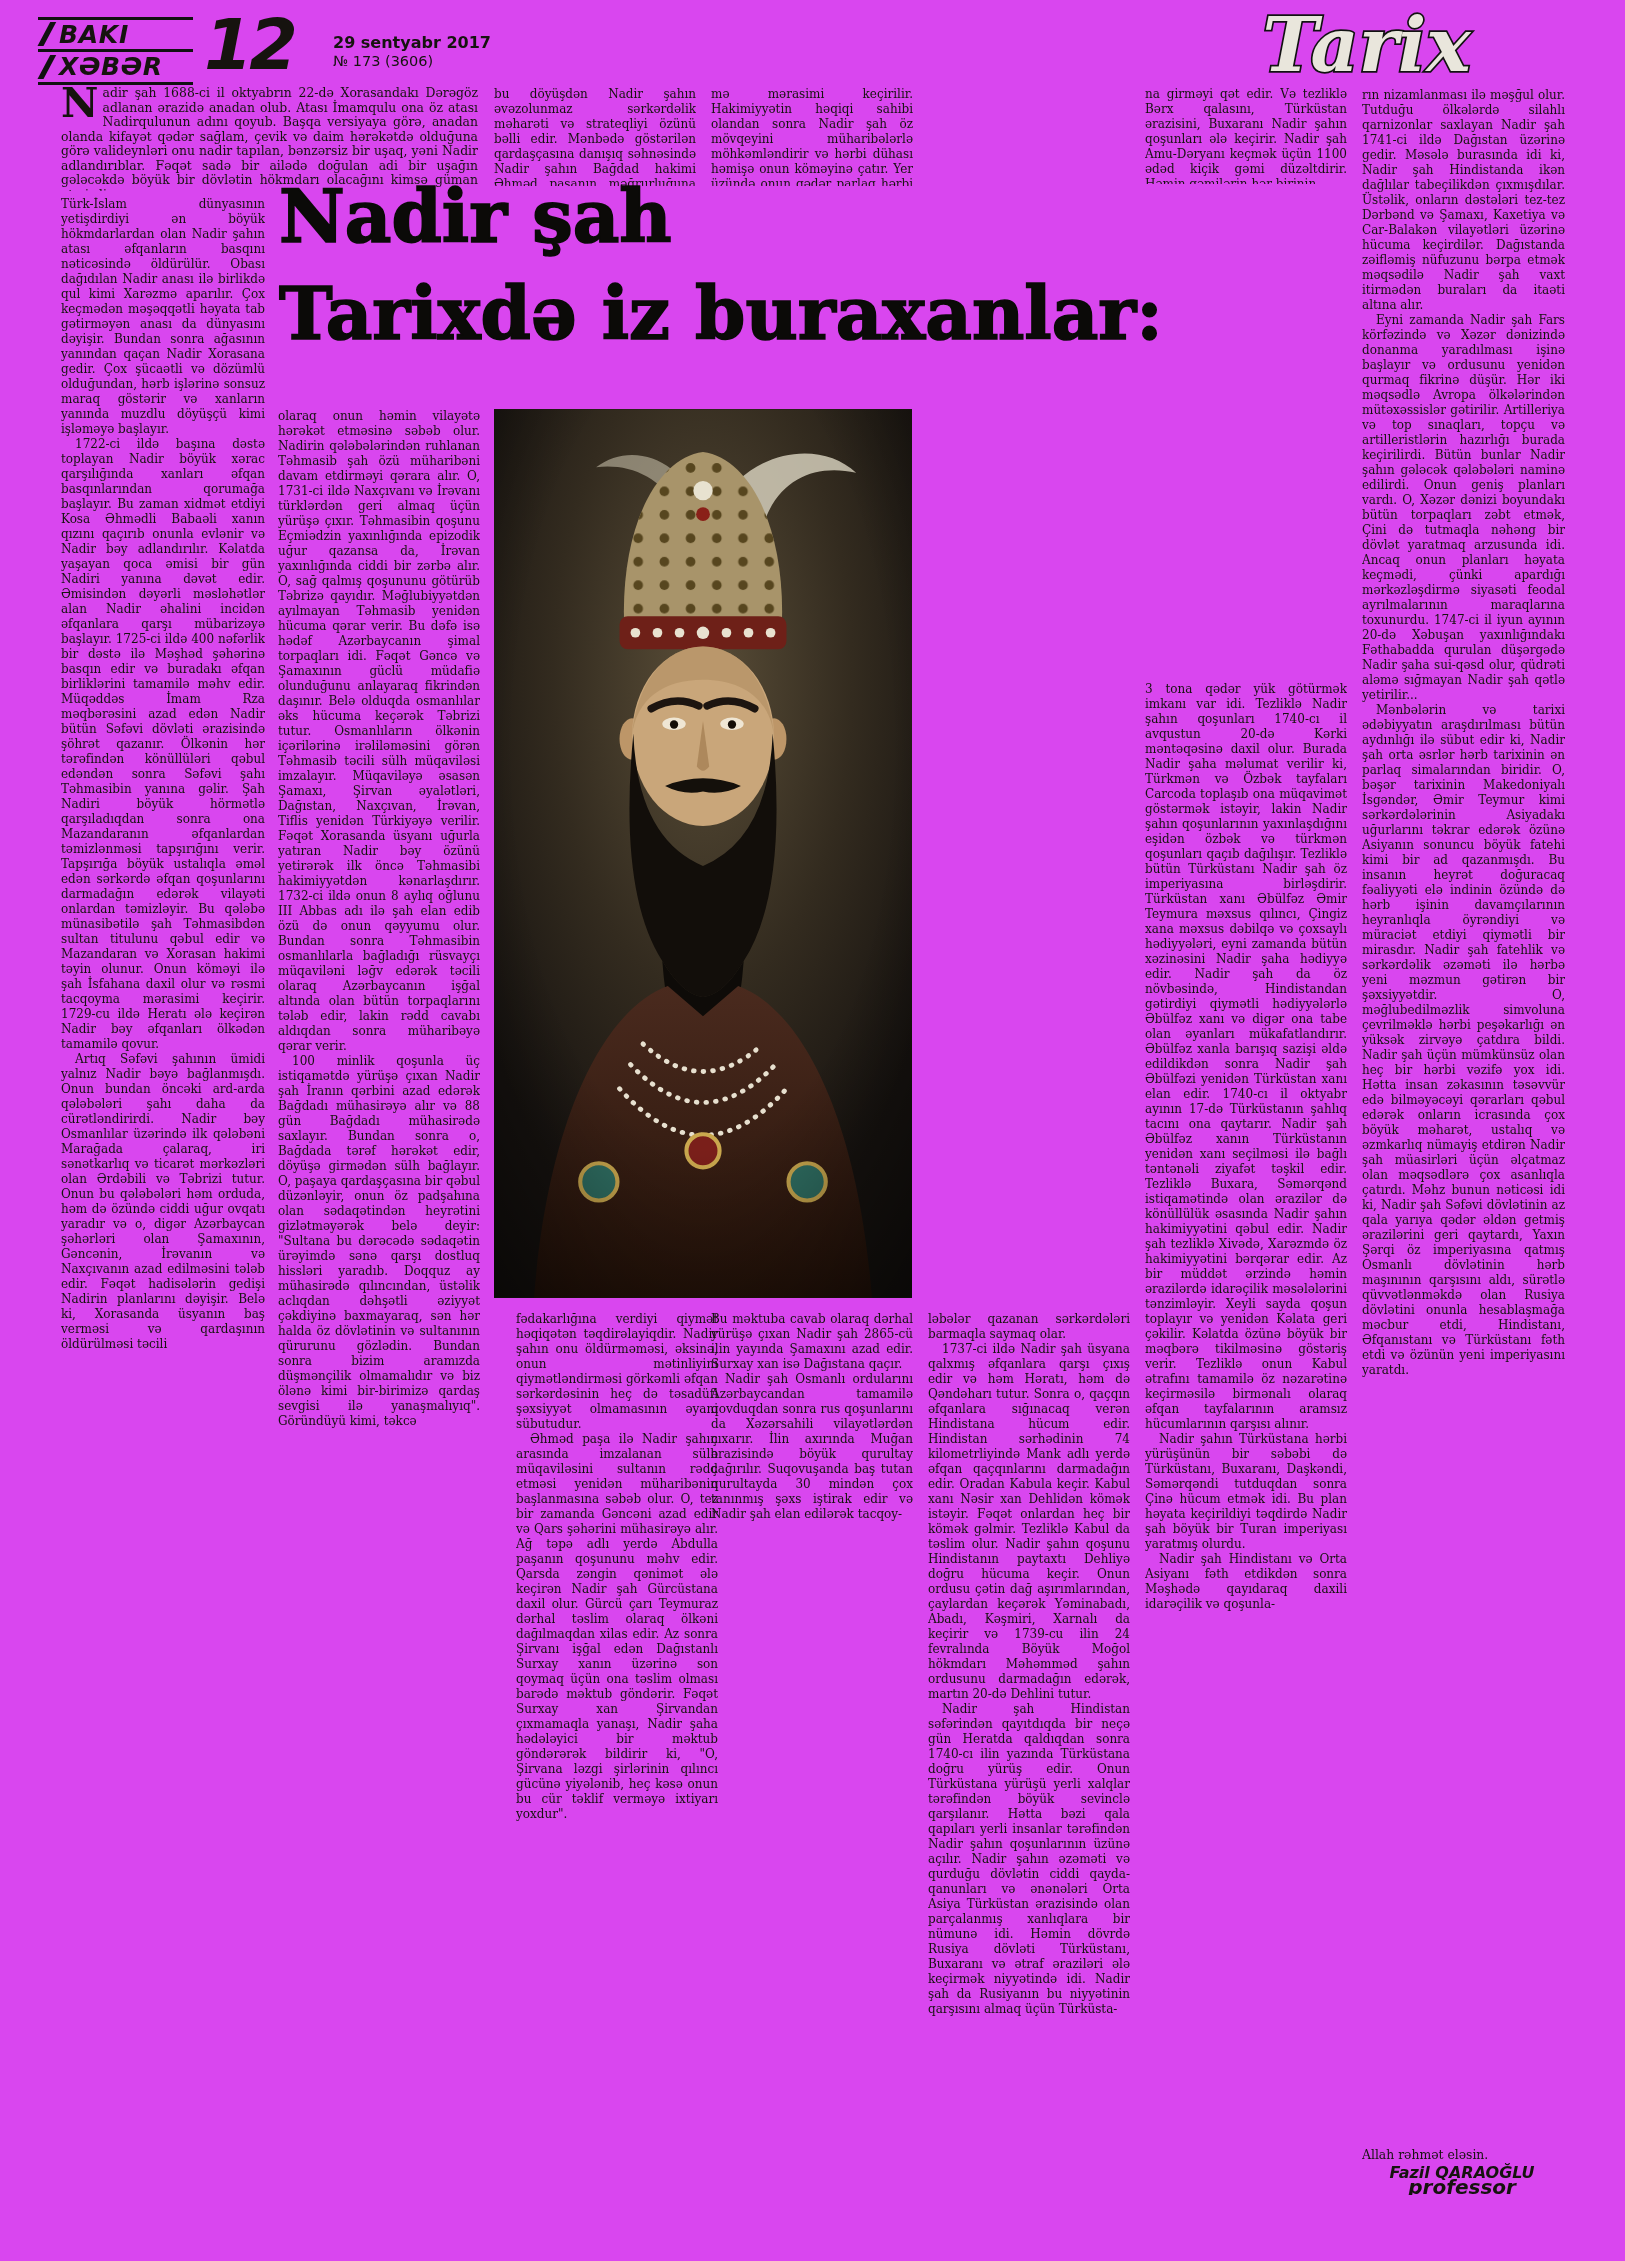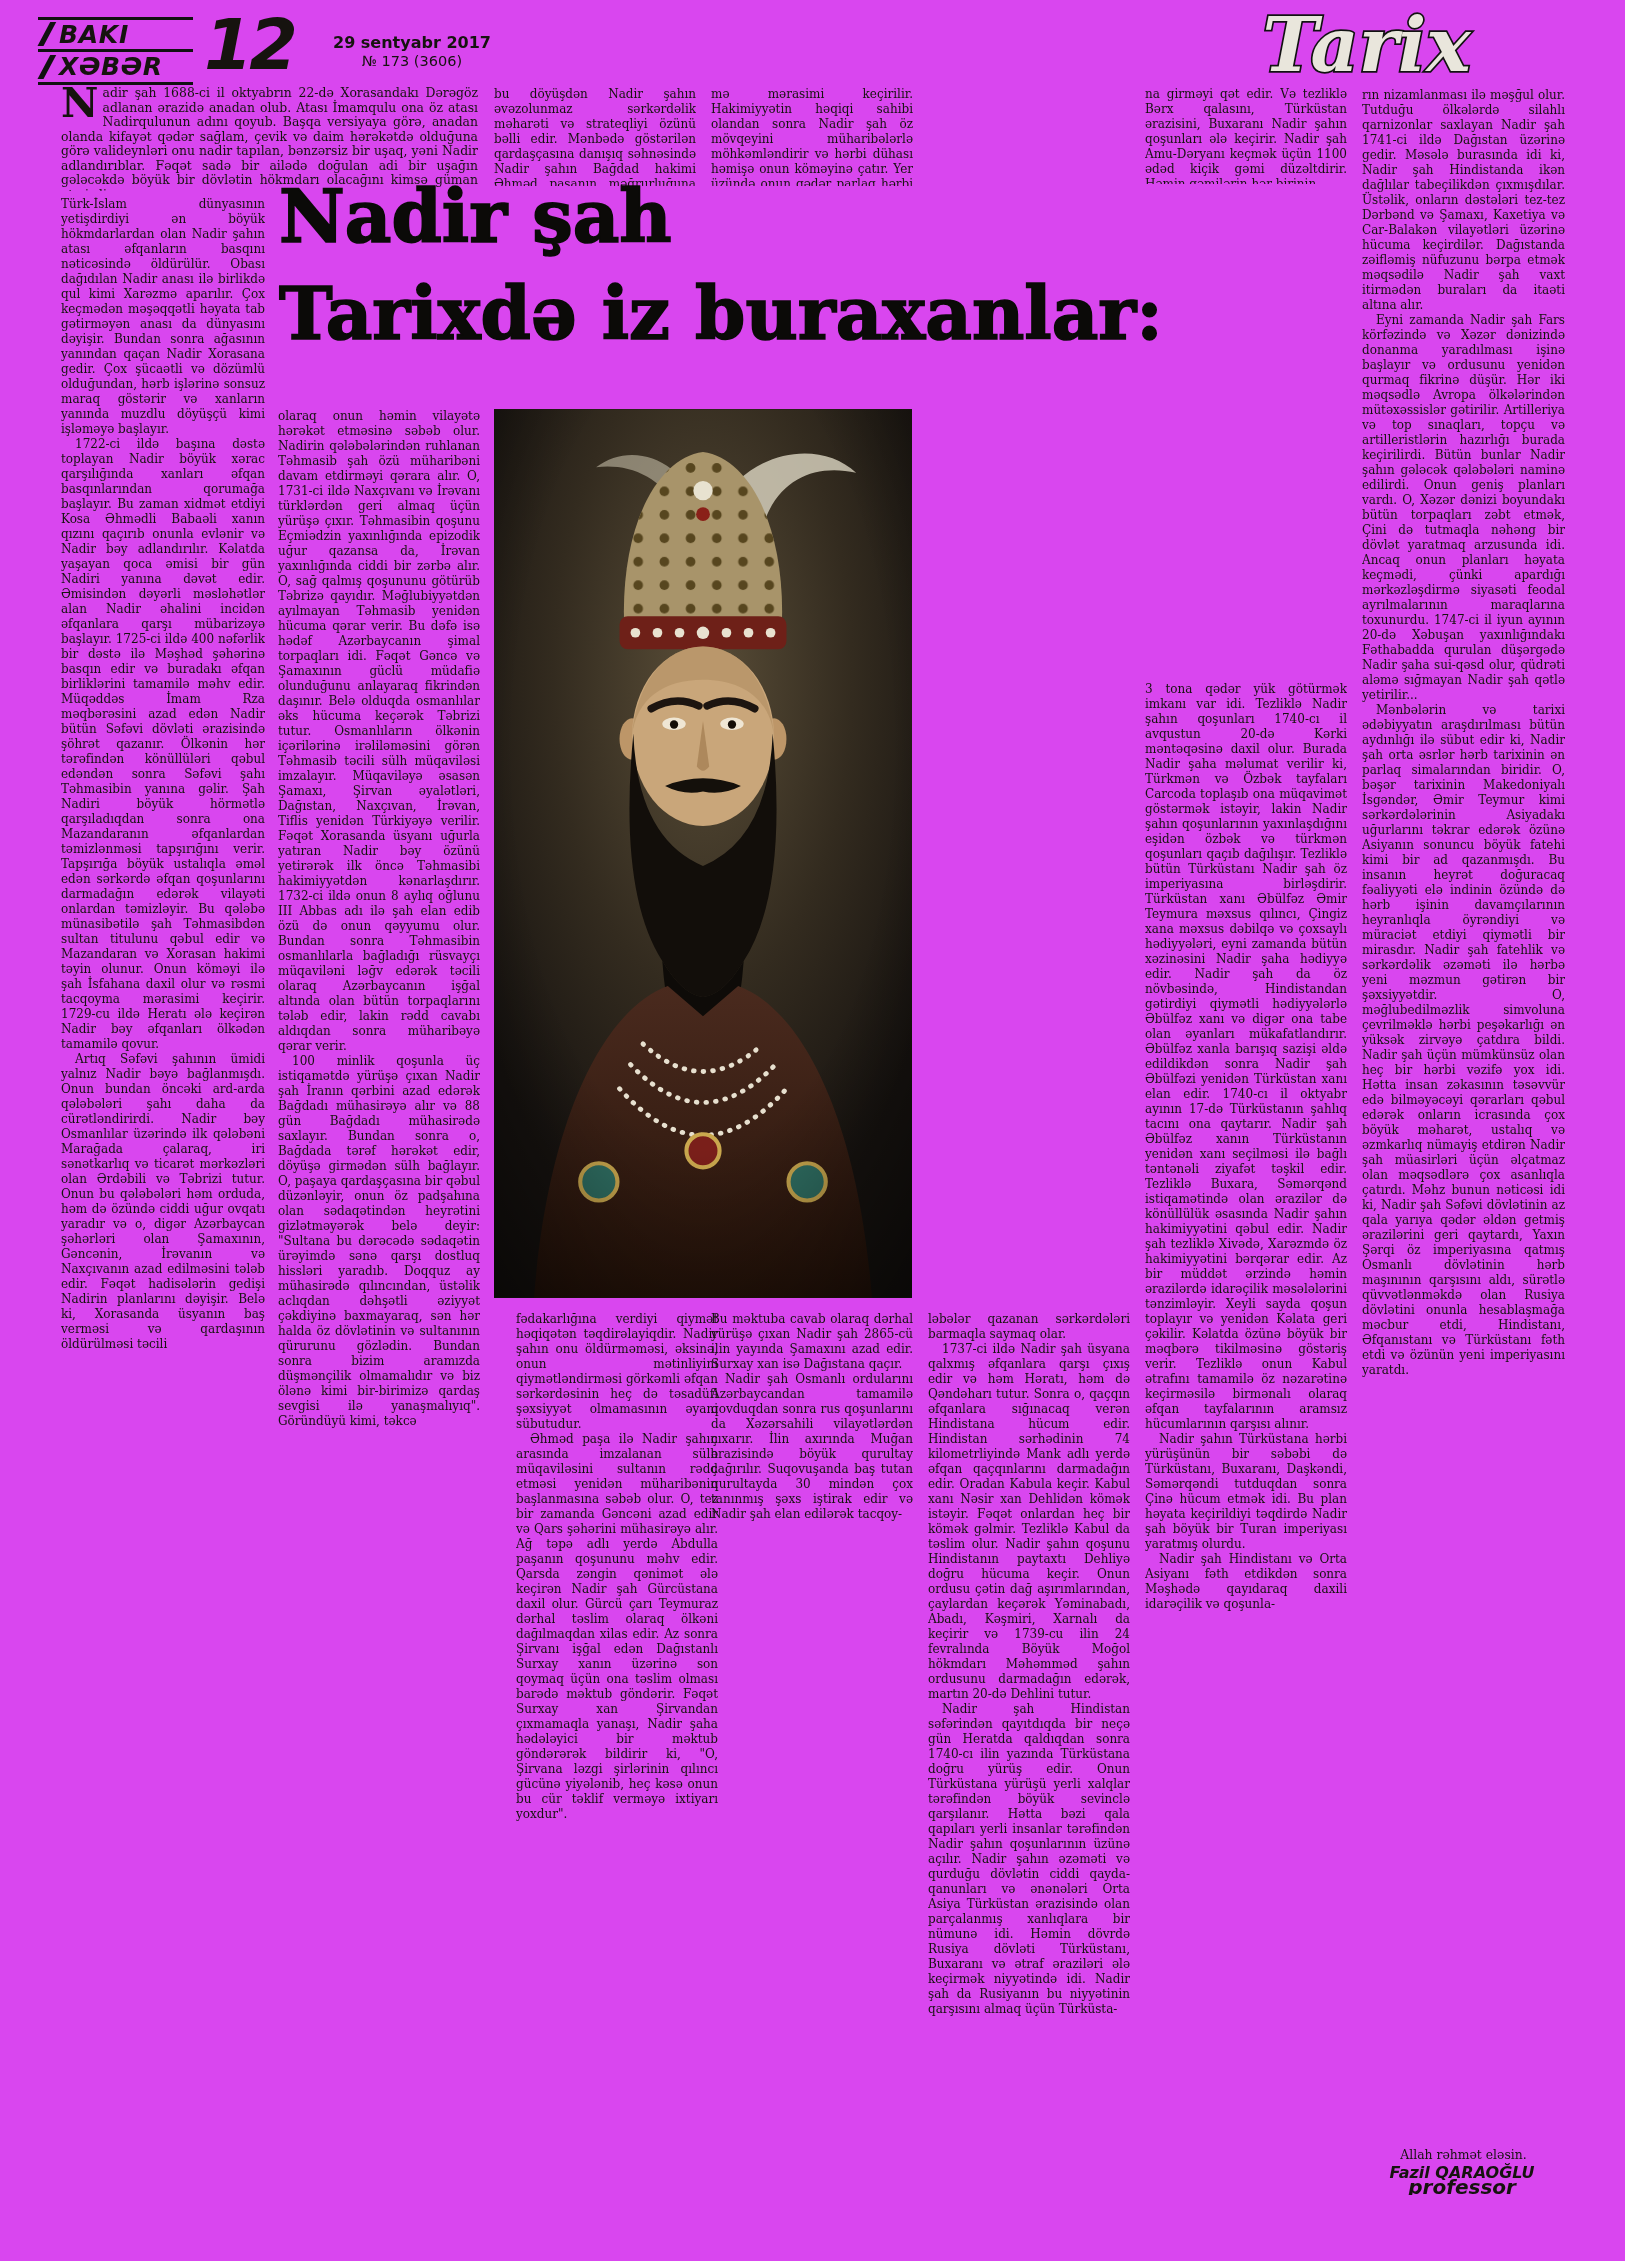--- a/index.html
+++ b/index.html
@@ -19,21 +19,21 @@
   }
   .logo-row:first-child { border-top:3.5px solid #111; }
   .slash { position:absolute; left:5.5px; top:2.8px; width:6.2px; height:23.5px; background:#111; transform:skewX(-28deg); }
   .page-number {
     position:absolute; left:204px; top:9.7px;
     font-family:"DejaVu Sans","Liberation Sans",sans-serif;
     font-style:italic; font-weight:bold; font-size:70px; line-height:70px; letter-spacing:-3.5px;
   }
   .issue-block { position:absolute; left:333px; top:33px; font-family:"DejaVu Sans","Liberation Sans",sans-serif; }
   .date { font-size:16px; font-weight:bold; }
-  .issue-no { font-size:14.5px; margin-top:1.4px;text-align:center; }
+  .issue-no { font-size:14.5px; margin-top:1.4px; }
   .section-logo { position:absolute; right:36px; top:4.1px; width:331px; height:84px; }
   .tarix-text {
     font-family:"DejaVu Serif","Liberation Serif",serif;
     font-weight:bold; font-style:italic; font-size:108px;
     fill:#e9e6dc; stroke:#111; stroke-width:5px; paint-order:stroke;
   }
   
   .col {
     position:absolute; font-size:12px; line-height:15px;
     text-align:justify; overflow:hidden;
@@ -46,21 +46,21 @@
   #top-c4 { left:711px; top:87px; width:202px; height:99px; }
   #top-c6 { left:1145px; top:87px; width:202px; height:97px; }
   #col-left  { left:61px;   top:197px; width:204px; height:1998px; }
   #col-2     { left:278px;  top:409px; width:202px; height:1787px; }
   #col3-lower{ left:516px;  top:1312px; width:202px; height:884px; }
   #col4-lower{ left:711px; top:1312px; width:202px; height:884px; }
   #col5-lower{ left:928px; top:1312px; width:202px; height:884px; }
   #col6-mid  { left:1145px; top:682px;  width:202px; height:1513px; }
   #col-right { left:1362px; top:88px;  width:203px; height:2107px; display:flex; flex-direction:column; }
   #col-right .paras { flex:0 0 auto; }
-  .closing { margin-top:auto; text-align:center; font-size:12.4px; padding:4.1px 0 2.8px 0; }
+  .closing { margin-top:auto; text-align:left; font-size:12.4px; padding:4.1px 0 2.8px 0; }
   .signature { text-align:center; font-family:"DejaVu Sans","Liberation Sans",sans-serif; font-style:italic; font-weight:bold; padding-right:2.8px; }
   .author { font-size:16px; }
   .author-title { font-size:20px; }
   
   #headline-block { position:absolute; left:279px; top:168px; width:1059px; height:207px; overflow:visible; }
   .headline-line {
     font-family:"DejaVu Serif","Liberation Serif",serif; font-weight:bold;
     font-size:72px; line-height:97px; color:#0b0a08; letter-spacing:0;
     -webkit-text-stroke:1.7px #0b0a08; white-space:nowrap;
   }

